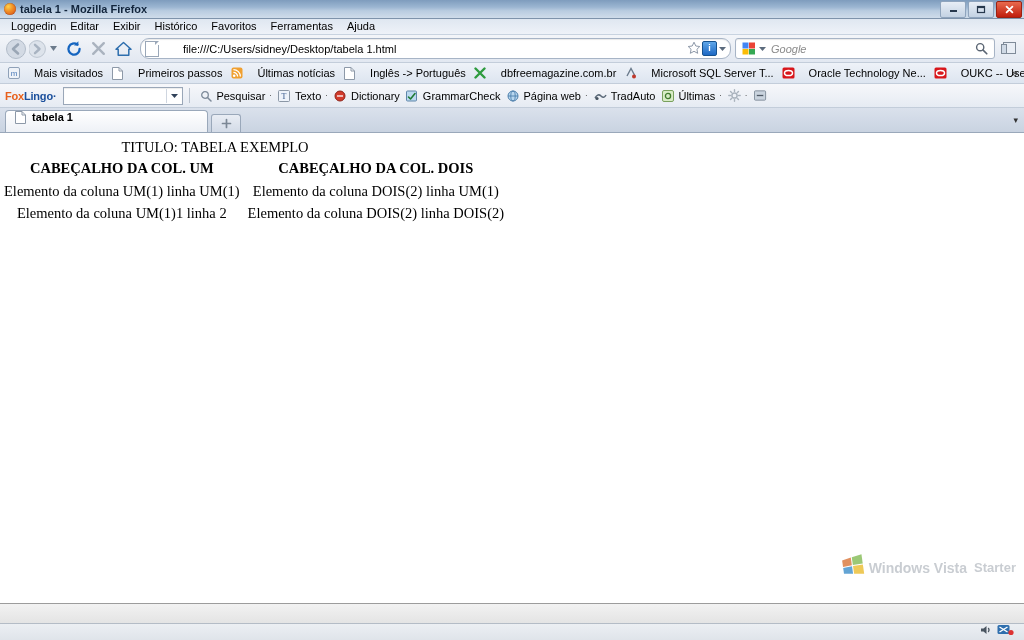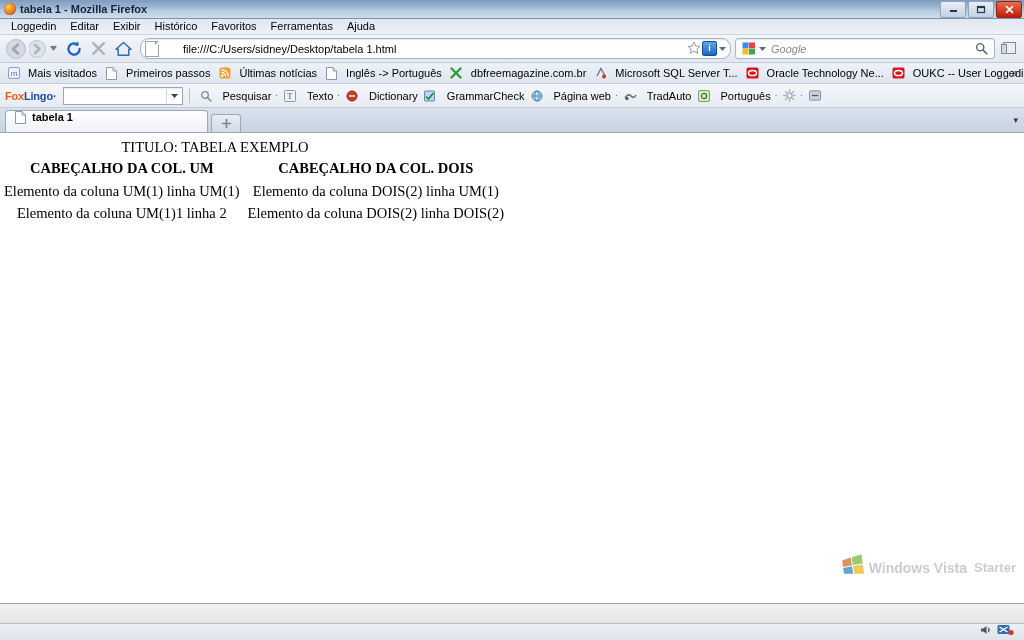--- a/index.html
+++ b/index.html
@@ -67,41 +67,41 @@
   .magnifier{width:16px;display:flex;align-items:center;justify-content:center;}
   .lastbtn{width:22px;height:21px;display:flex;align-items:center;justify-content:center;}
 
   
   .bookmarks{
     height:20px;flex:0 0 20px;display:flex;align-items:center;
     background:linear-gradient(to bottom,#eef2f8,#dde5f0);
     border-bottom:1px solid #c3cdda;padding-left:4px;position:relative;
   }
   .bm{display:flex;align-items:center;padding:0 5px 0 3px;height:17px;white-space:nowrap;}
-  .bm span.lbl{font-size:11px;color:#000;margin-left:8px;}
+  .bm span.lbl{font-size:11px;color:#000;margin-left:14px;}
   .bmico{width:13px;height:13px;flex:0 0 auto;display:flex;align-items:center;justify-content:center;}
   .chev{position:absolute;right:6px;font-size:12px;color:#333;line-height:1;}
 
   
   .foxbar{
     height:23px;flex:0 0 23px;display:flex;align-items:center;
     background:linear-gradient(to bottom,#f6f7fa,#e6ebf3);
     border-bottom:1px solid #c3cdda;padding-left:5px;
   }
   .foxlogo{font-size:11px;font-weight:bold;letter-spacing:-.2px;}
   .foxlogo .a{color:#e8601c;text-align:right;}
   .foxlogo .b{color:#1b4f9c;}
   .foxcombo{
     width:118px;height:16px;background:#fff;border:1px solid #9aa7b8;margin-left:7px;
     display:flex;align-items:center;justify-content:flex-end;box-shadow:inset 0 1px 1px rgba(0,0,0,.08);
   }
   .combarrow{width:15px;height:14px;display:flex;align-items:center;justify-content:center;border-left:1px solid #cfd6e0;}
   .vsep{width:1px;height:15px;background:#b9c2ce;margin:0 6px;}
   .foxitem{display:flex;align-items:center;padding:0 3px;white-space:nowrap;}
-  .foxitem .lbl{font-size:11px;color:#000;margin-left:10px;}
+  .foxitem .lbl{font-size:11px;color:#000;margin-left:4px;}
   .foxcaret{font-size:8px;color:#444;margin-left:4px;}
 
   
   .tabstrip{
     height:24px;flex:0 0 24px;display:flex;align-items:flex-end;
     background:linear-gradient(to bottom,#dae1ec,#c9d3e1);
     border-bottom:1px solid #9aa8ba;padding-left:5px;
   }
   .tab{
     height:21px;min-width:185px;display:flex;align-items:flex-start;
@@ -445,21 +445,21 @@
       <span class="lbl">TradAuto</span>
     </div>
 
     <div class="foxitem">
       <span class="bmico">
         <svg width="12" height="12" viewBox="0 0 12 12">
             <rect x="0.5" y="0.5" width="11" height="11" rx="1.5" fill="#d8ecc6" stroke="#79a05d"></rect>
             <circle cx="6" cy="6" r="2.6" fill="none" stroke="#3f7a2c" stroke-width="1.3"></circle>
           </svg>
       </span>
-      <span class="lbl">Português</span>
+      <span class="lbl">Últimas</span>
       <span class="foxcaret">·</span>
     </div>
 
     <div class="foxitem">
       <span class="bmico">
         <svg width="13" height="13" viewBox="0 0 13 13">
           <circle cx="6.5" cy="6.5" r="2.6" fill="none" stroke="#aab3bd" stroke-width="1.5"></circle>
           <g stroke="#aab3bd" stroke-width="1.4" stroke-linecap="round">
             <path d="M6.5 .8 V2.4 M6.5 10.6 V12.2 M.8 6.5 H2.4 M10.6 6.5 H12.2"></path>
             <path d="M2.5 2.5 L3.6 3.6 M9.4 9.4 L10.5 10.5 M10.5 2.5 L9.4 3.6 M3.6 9.4 L2.5 10.5"></path>

